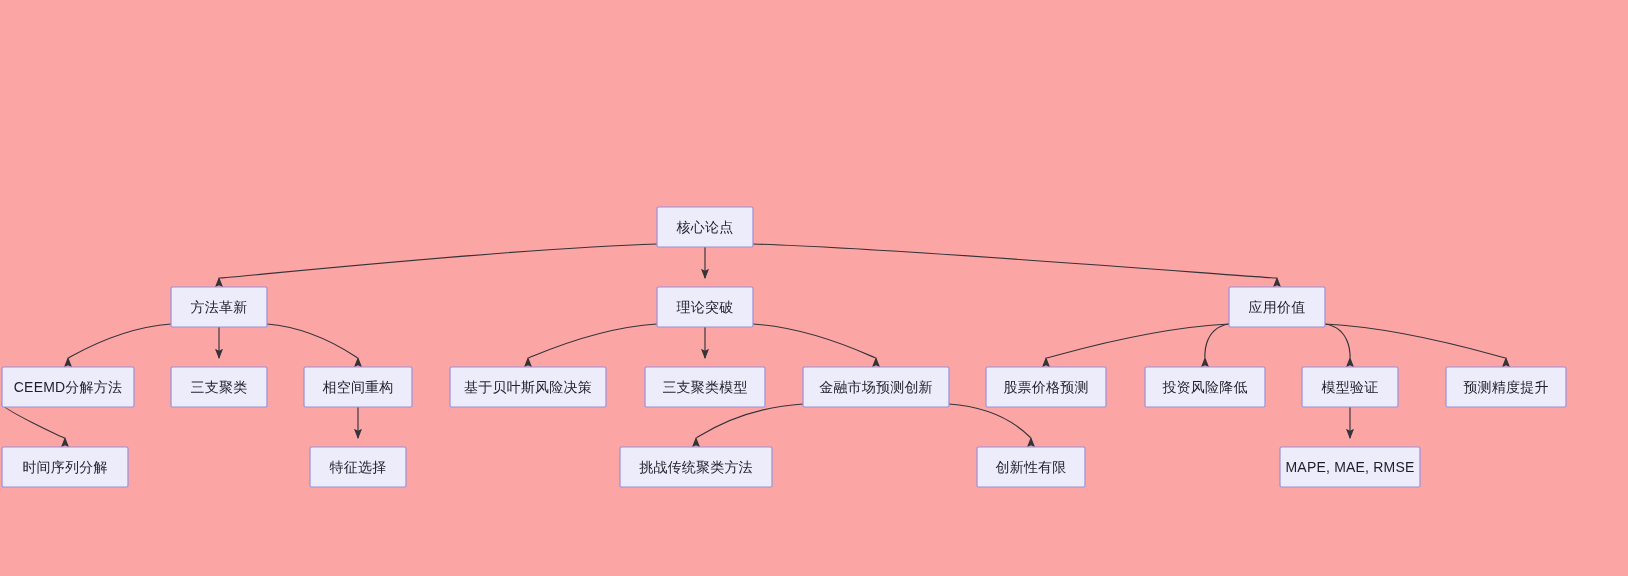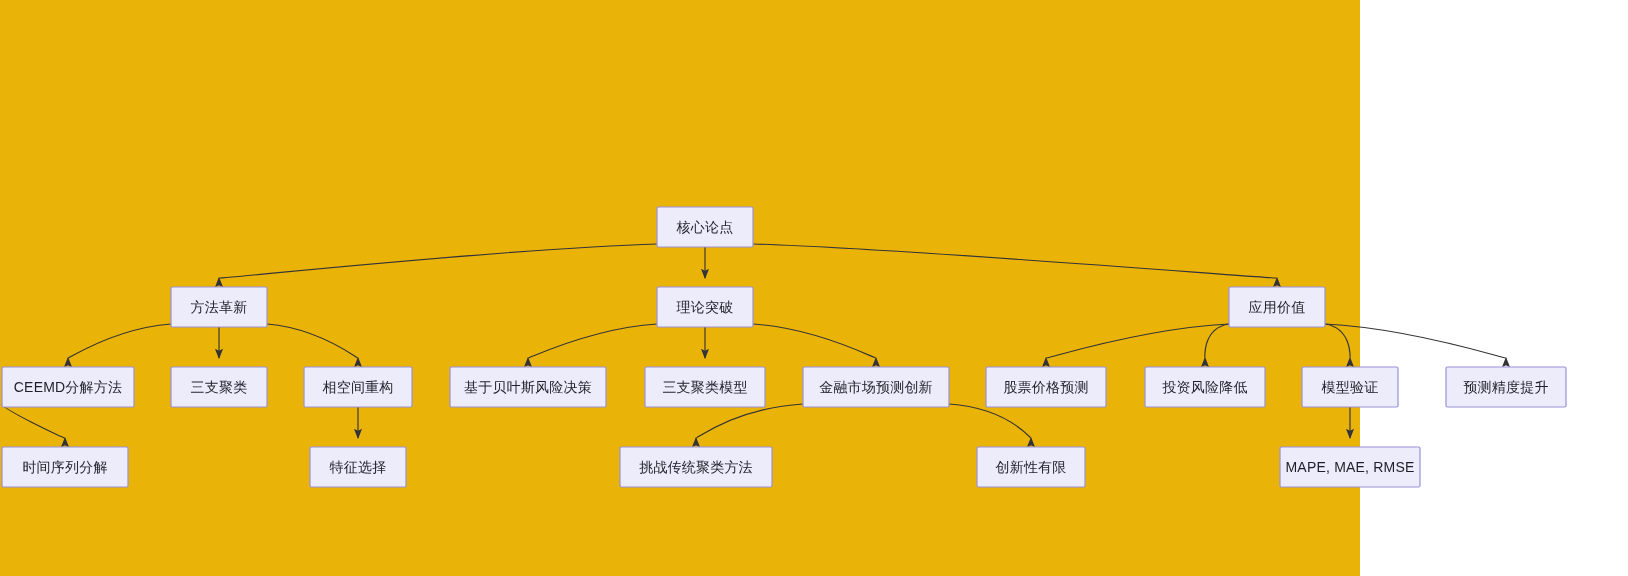--- a/index.html
+++ b/index.html
@@ -8,23 +8,23 @@
     background: #ffffff;
   }
   body {
     width: 1628px;
     height: 576px;
     font-family: "Liberation Sans", "DejaVu Sans", sans-serif;
     overflow: hidden;
   }
   #diagram-root {
     position: relative;
-    width: 1360px;
+    width: 1628px;
     height: 576px;
-    background: #eab308;
+    background: #fca5a5;
     text-decoration: underline;
   }
   svg#flowchart {
     display: block;
     width: 1628px;
     height: 576px;
   }
   .node-rect {
     fill: #ececfb;
     stroke: #9a91d9;

